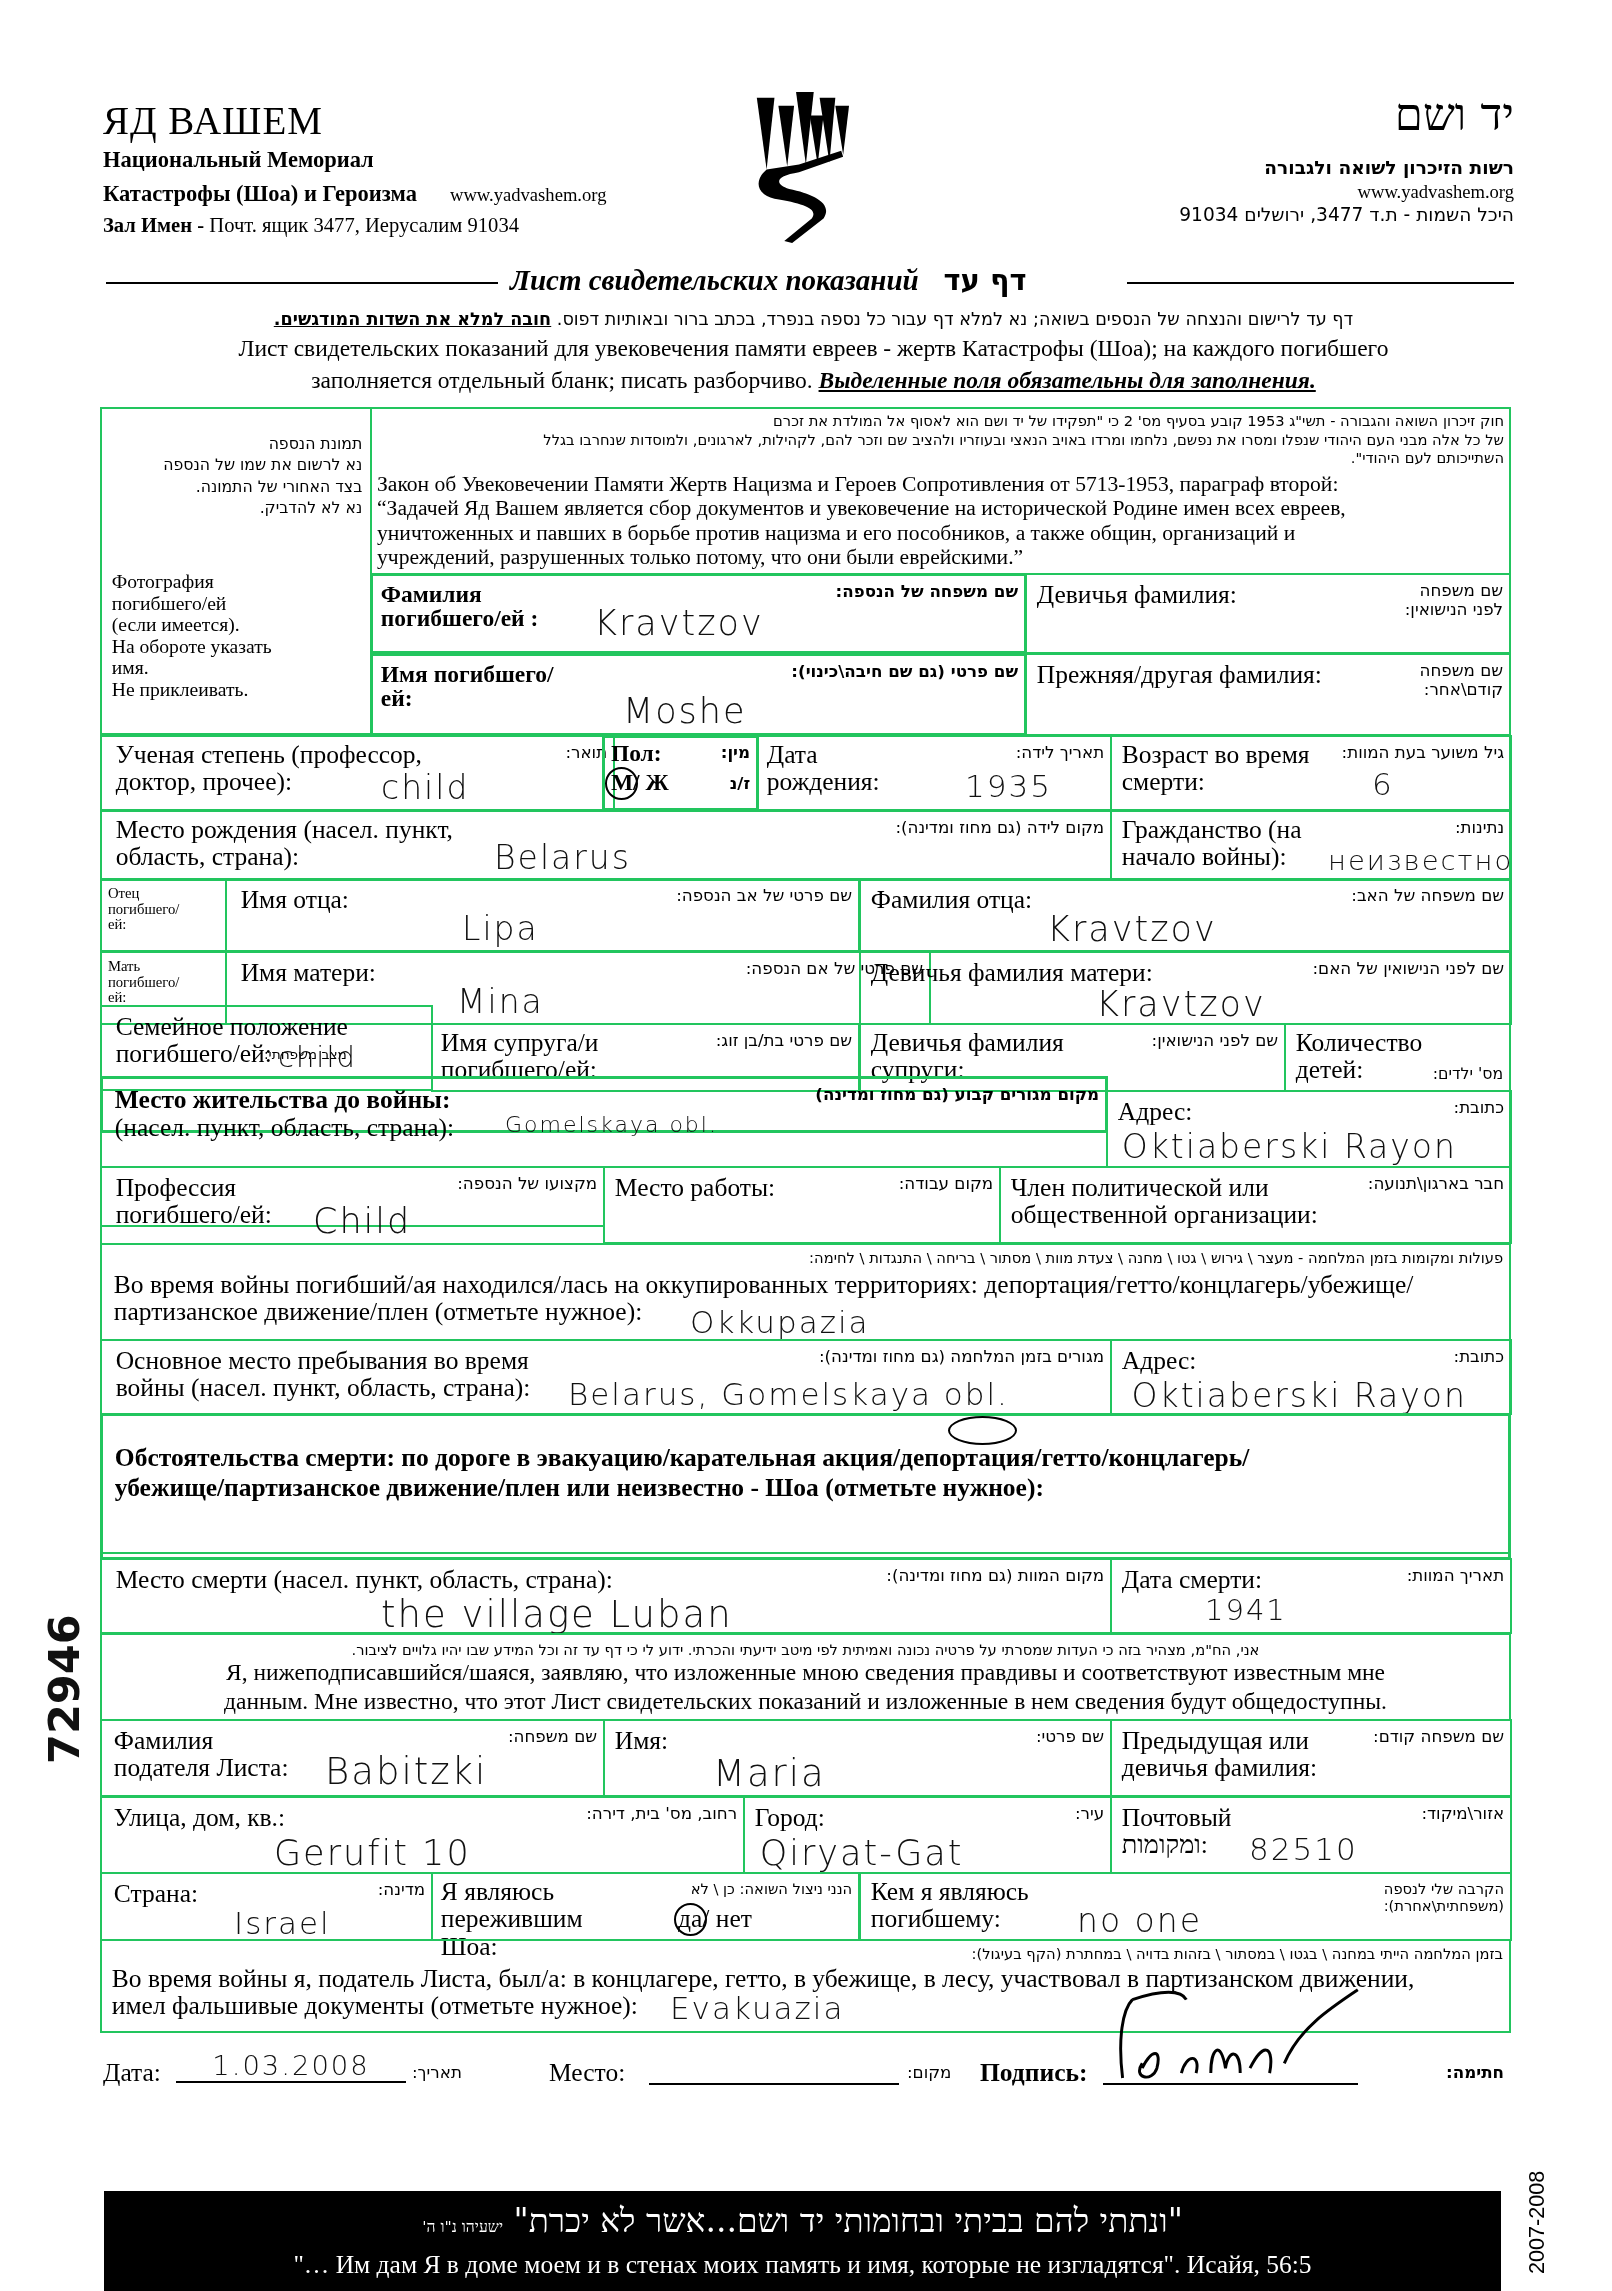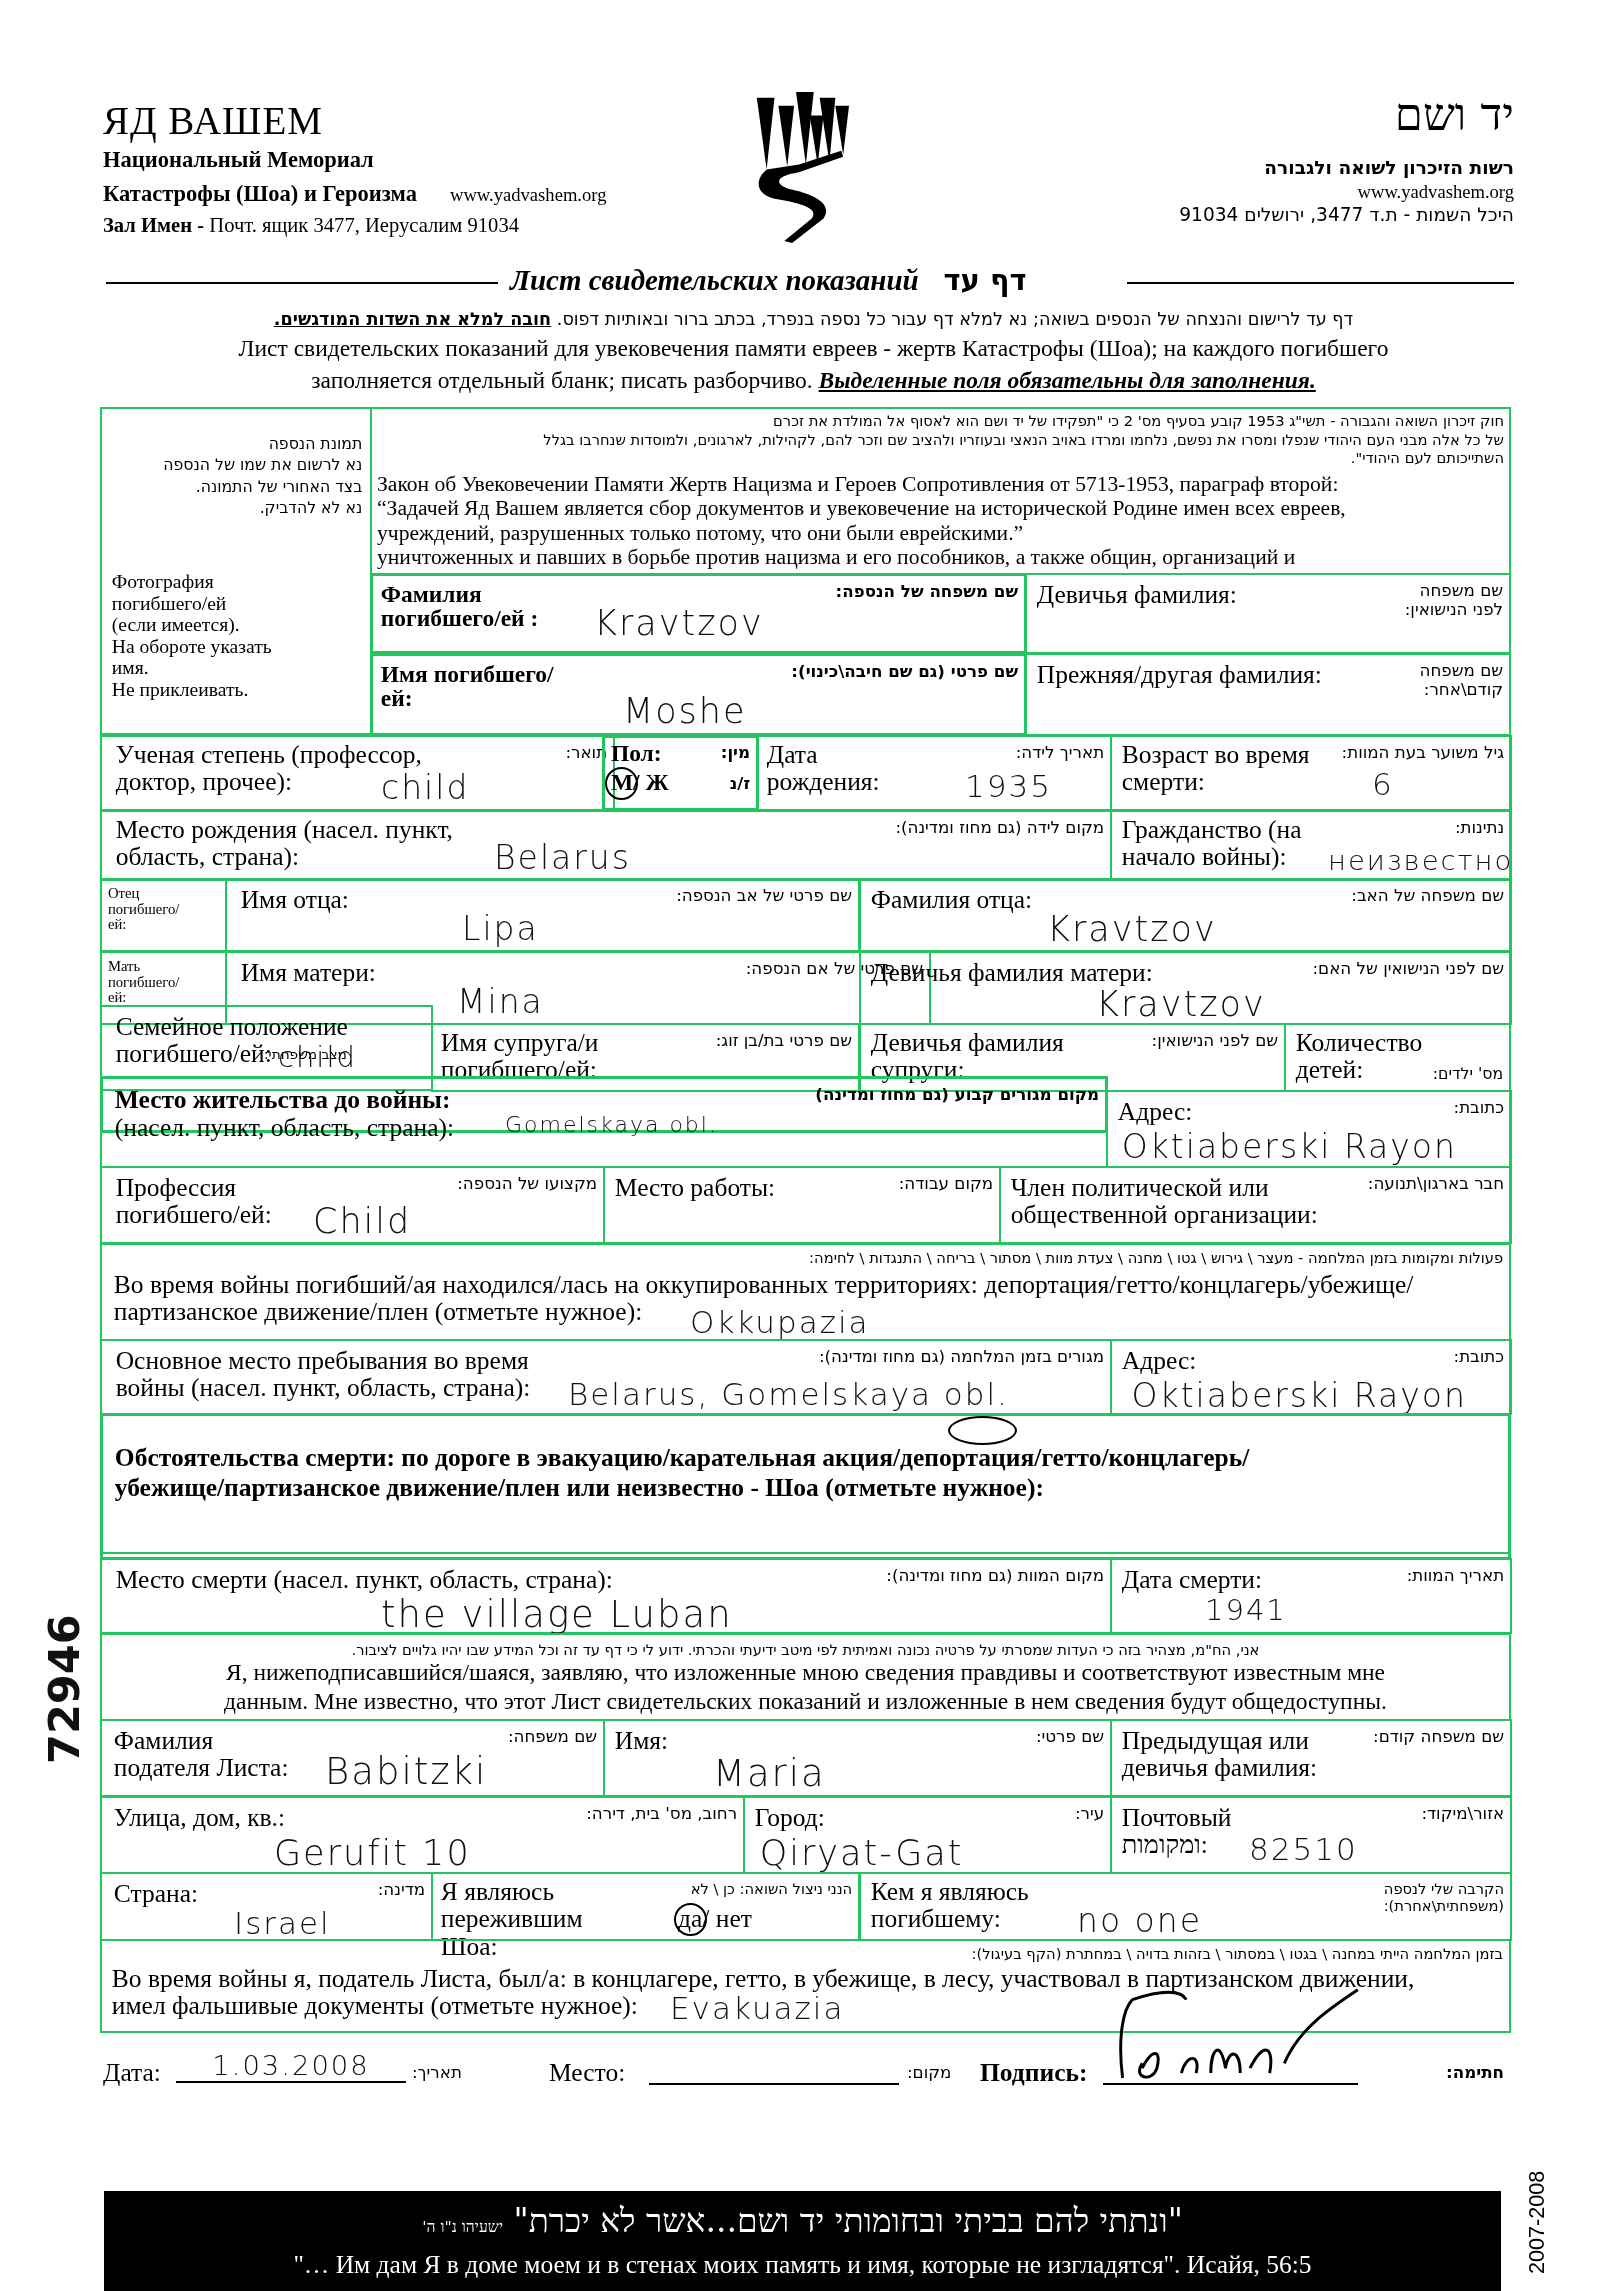--- a/index.html
+++ b/index.html
@@ -94,22 +94,22 @@
     <div>Не приклеивать.</div>
   </div>
 </div>
 
 <div class="abs" style="left:377px;top:412px;width:1127px">
   <div class="he" style="font-size:14.7px;line-height:18.6px">חוק זיכרון השואה והגבורה - תשי"ג 1953 קובע בסעיף מס' 2 כי "תפקידו של יד ושם הוא לאסוף אל המולדת את זכרם</div>
   <div class="he" style="font-size:14.7px;line-height:18.6px">של כל אלה מבני העם היהודי שנפלו ומסרו את נפשם, נלחמו ומרדו באויב הנאצי ובעוזריו ולהציב שם וזכר להם, לקהילות, לארגונים, ולמוסדות שנחרבו בגלל</div>
   <div class="he" style="font-size:14.7px;line-height:18.6px">השתייכותם לעם היהודי".</div>
   <div style="font-size:21.6px;line-height:24.5px;margin-top:3.9px">Закон об Увековечении Памяти Жертв Нацизма и Героев Сопротивления от 5713-1953, параграф второй:</div>
   <div style="font-size:21.6px;line-height:24.5px">“Задачей Яд Вашем является сбор документов и увековечение на исторической Родине имен всех евреев,</div>
+  <div style="font-size:21.6px;line-height:24.5px">уничтоженных и павших в борьбе против  нацизма и его пособников,  а также общин, организаций и</div>
   <div style="font-size:21.6px;line-height:24.5px">учреждений, разрушенных только потому, что они были еврейскими.”</div>
-  <div style="font-size:21.6px;line-height:24.5px">уничтоженных и павших в борьбе против  нацизма и его пособников,  а также общин, организаций и</div>
 </div>
 
 <div class="cell thick" style="left:370px;top:573px;width:657px;height:81px">
   <div class="abs" style="left:7.8px;top:5.9px;font-size:23.5px;font-weight:bold;line-height:24.5px;width:196px">Фамилия погибшего/ей :</div>
   <div class="he he-lbl">שם משפחה של הנספה:</div>
   <div class="abs hw" style="left:221px;top:27.4px;font-size:35px">Kravtzov</div>
 </div>
 <div class="cell" style="left:1025px;top:573px;width:486px;height:81px">
   <div class="abs lbl" style="left:9.8px;top:5.9px">Девичья фамилия:</div>
   <div class="he he-lbl" style="width:118px;font-weight:normal">שם משפחה לפני הנישואין:</div>
@@ -210,21 +210,21 @@
   <div class="abs lbl" style="left:11.8px;top:35px">(насел. пункт, область, страна):</div>
   <div class="he he-lbl">מקום מגורים קבוע (גם מחוז ומדינה)</div>
   <div class="abs hw" style="left:402px;top:33px;font-size:22px">Gomelskaya obl.</div>
 </div>
 <div class="cell" style="left:1106px;top:1090px;width:406px;height:78px">
   <div class="abs lbl" style="left:9.8px;top:5.9px">Адрес:</div>
   <div class="he he-lbl" style="font-weight:normal">כתובת:</div>
   <div class="abs hw" style="left:13.7px;top:35px;font-size:33px;white-space:nowrap">Oktiaberski Rayon</div>
 </div>
 
-<div class="cell" style="left:100px;top:1166px;width:505px;height:78px">
+<div class="cell" style="left:100px;top:1166px;width:505px;height:61px">
   <div class="abs lbl" style="left:13.7px;top:5.9px;width:196px">Профессия погибшего/ей:</div>
   <div class="he he-lbl" style="font-weight:normal">מקצועו של הנספה:</div>
   <div class="abs hw" style="left:211px;top:33px;font-size:35px">Child</div>
 </div>
 <div class="cell" style="left:603px;top:1166px;width:398px;height:78px">
   <div class="abs lbl" style="left:9.8px;top:5.9px">Место работы:</div>
   <div class="he he-lbl" style="font-weight:normal">מקום עבודה:</div>
 </div>
 <div class="cell" style="left:999px;top:1166px;width:513px;height:78px">
   <div class="abs lbl" style="left:9.8px;top:5.9px;width:333px">Член политической или общественной организации:</div>

